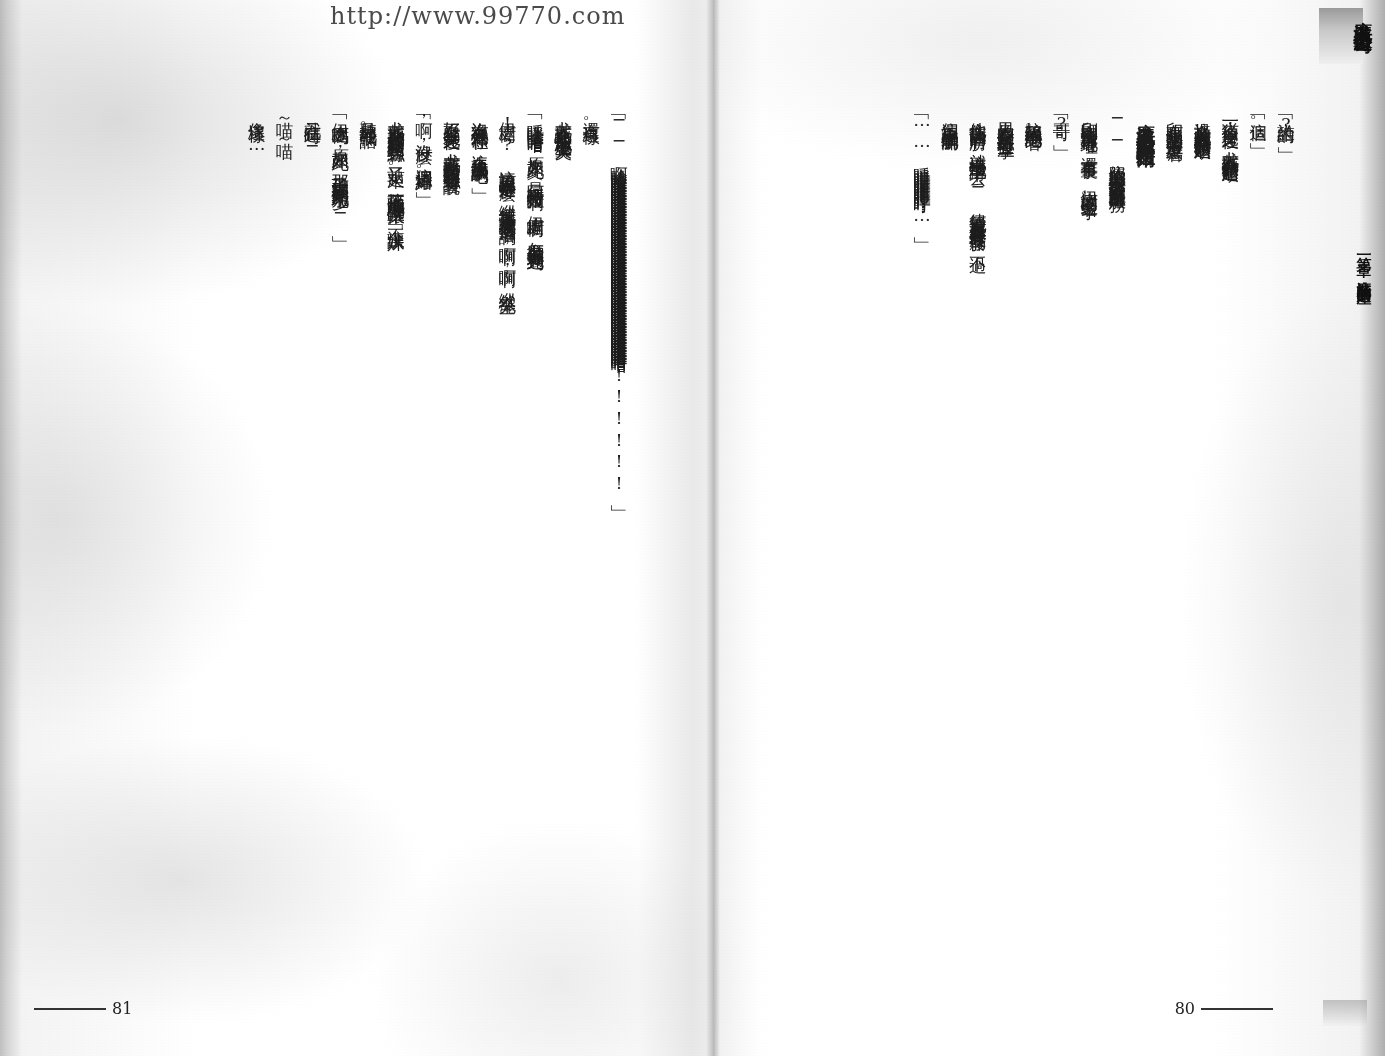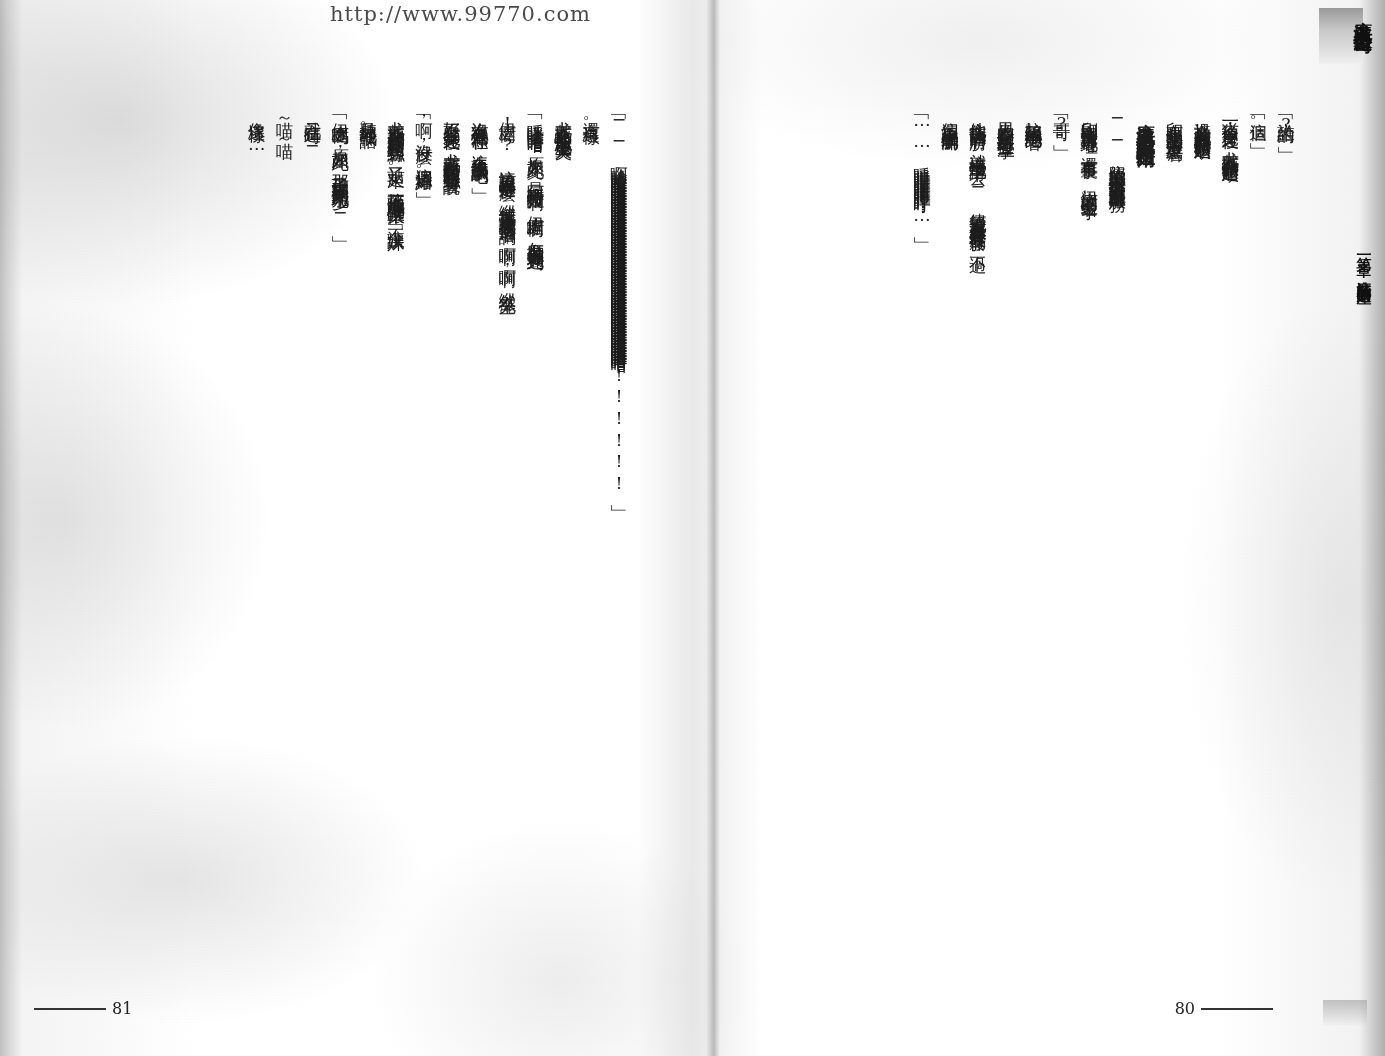--- a/index.html
+++ b/index.html
@@ -48,21 +48,21 @@
     width: 22px; height: 1056px;
     background: linear-gradient(270deg, rgba(160,160,160,0) 0%, rgba(150,150,150,0.35) 70%, rgba(130,130,130,0.45) 100%);
   }
 
   
   .watermark {
     position: absolute;
     top: 2px;
     left: 330px;
     font-family: "DejaVu Serif", "Liberation Serif", serif;
-    font-size: 21px;
+    font-size: 24px;
     letter-spacing: 1px;
     color: #4a4a4a;
     white-space: nowrap;
   }
 
   
   .page {
     position: absolute;
     top: 0;
     height: 1056px;

